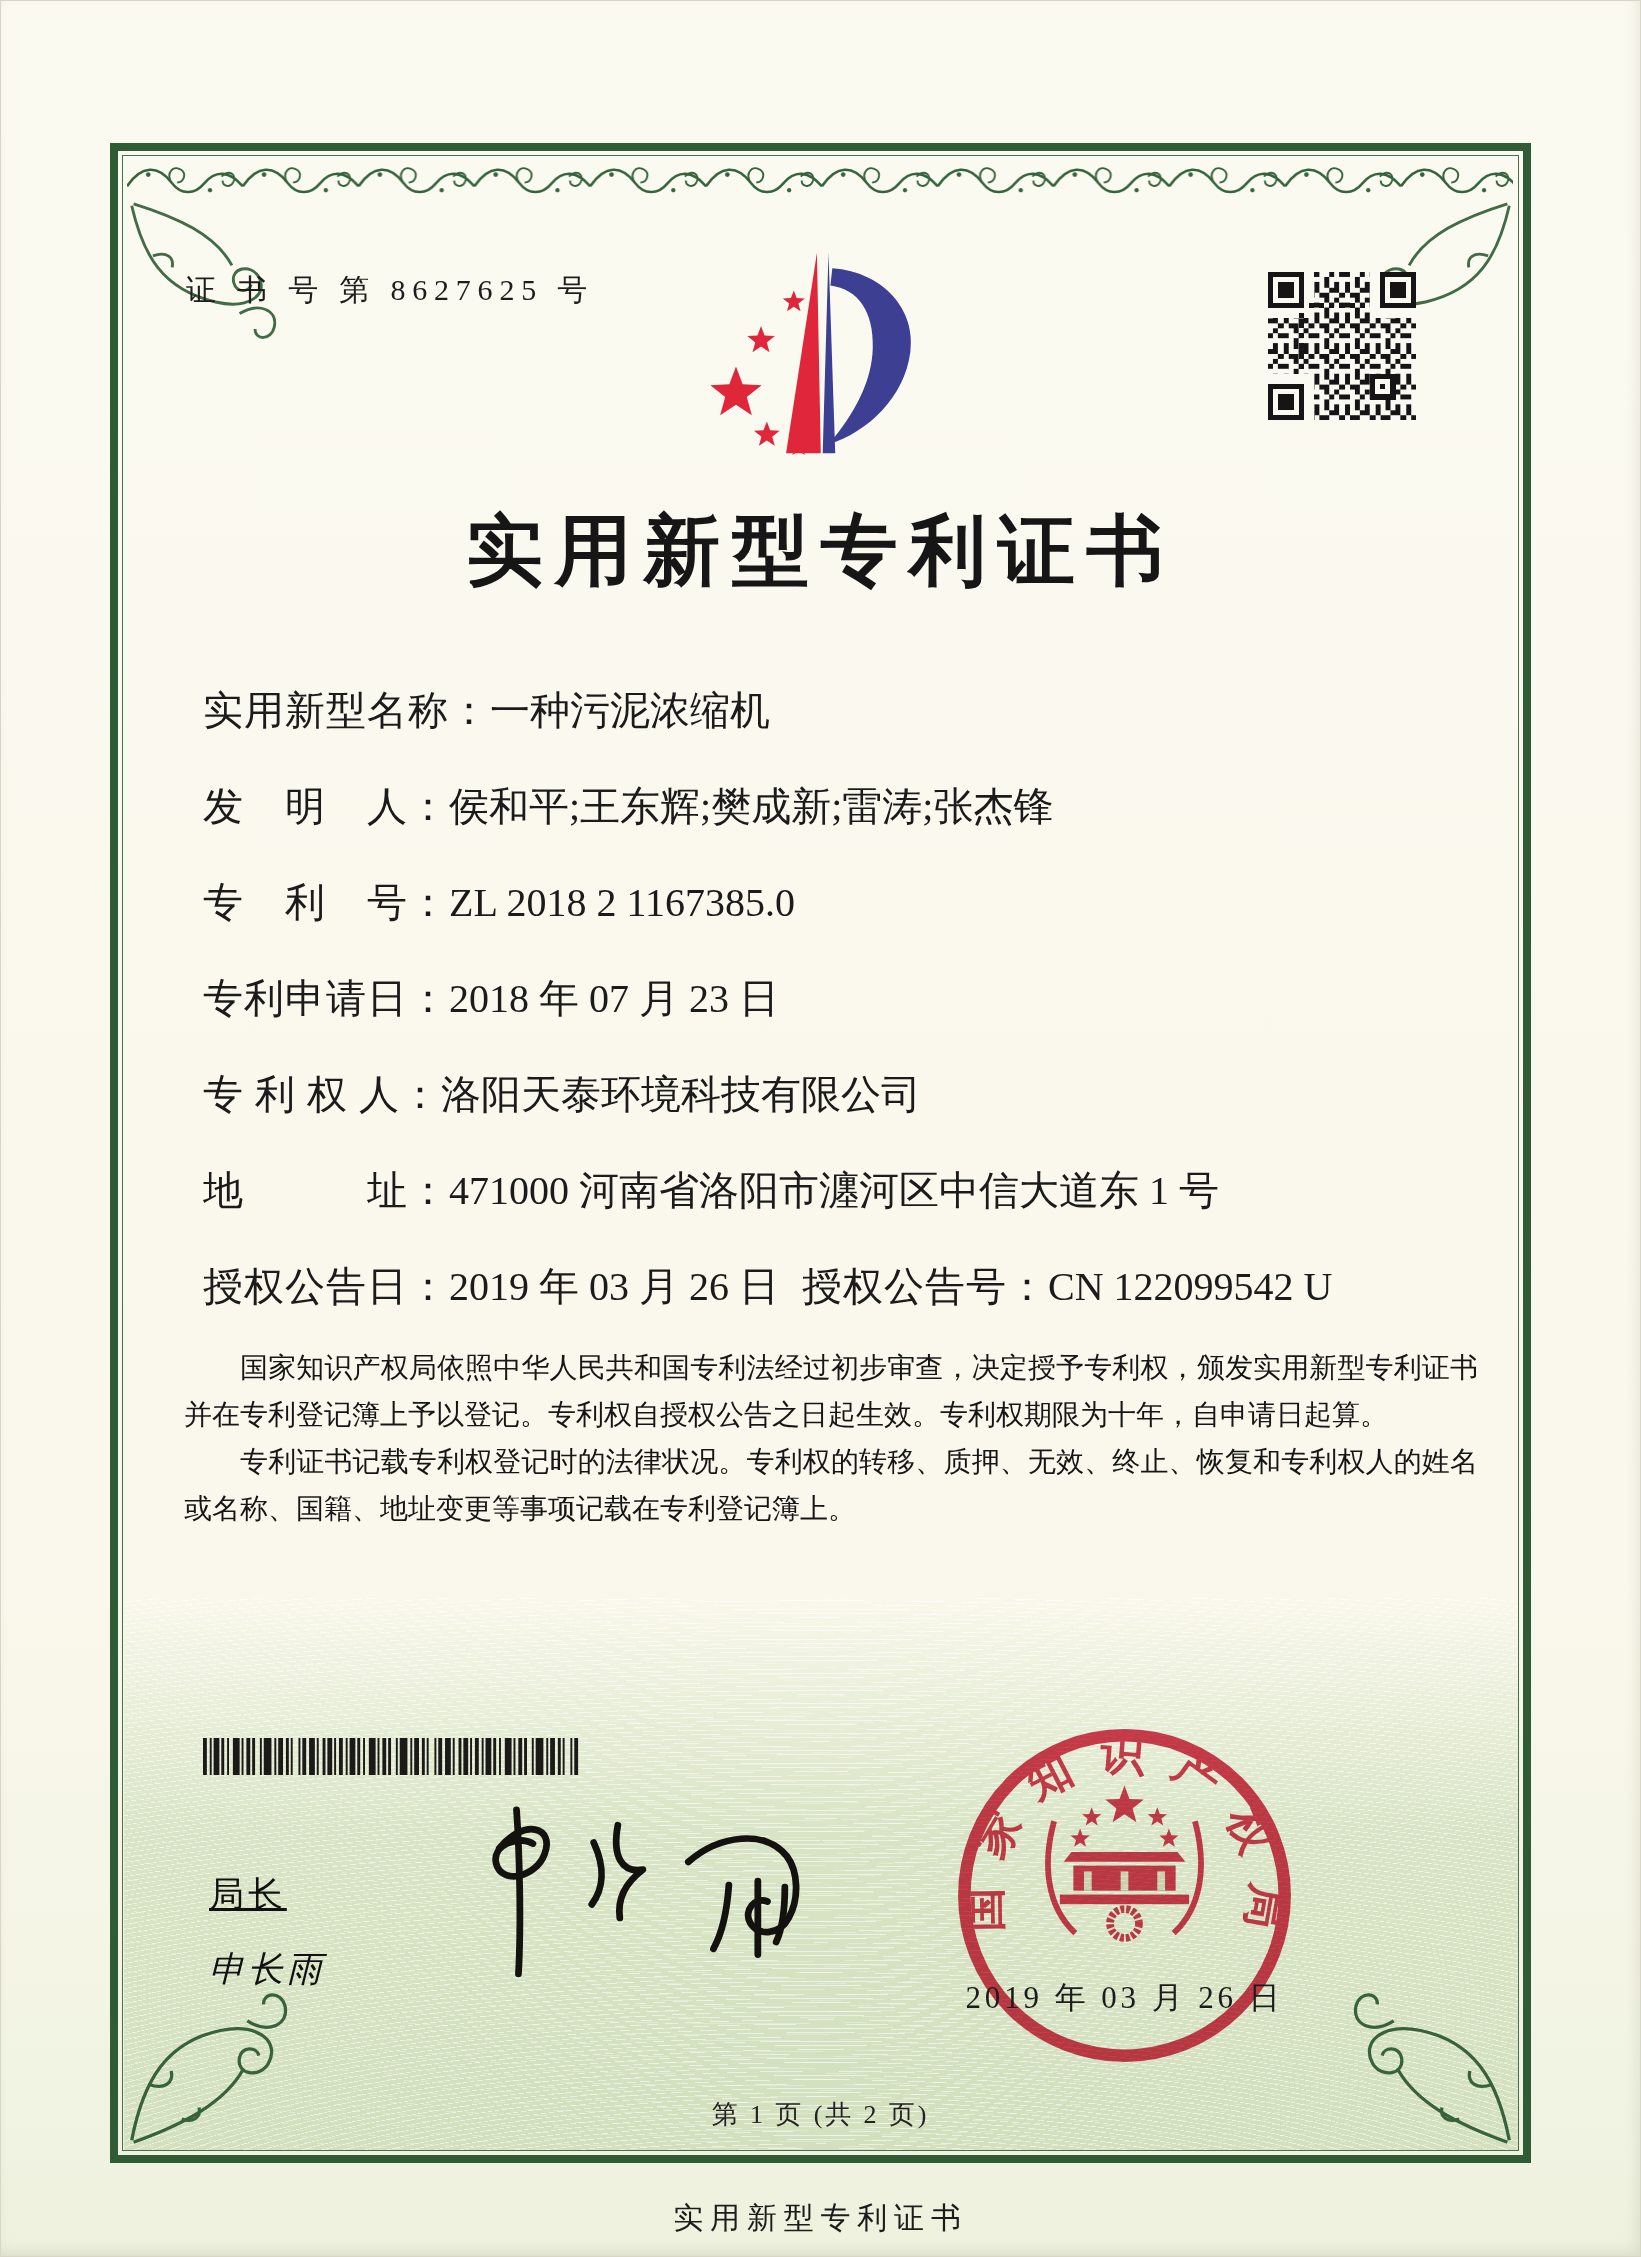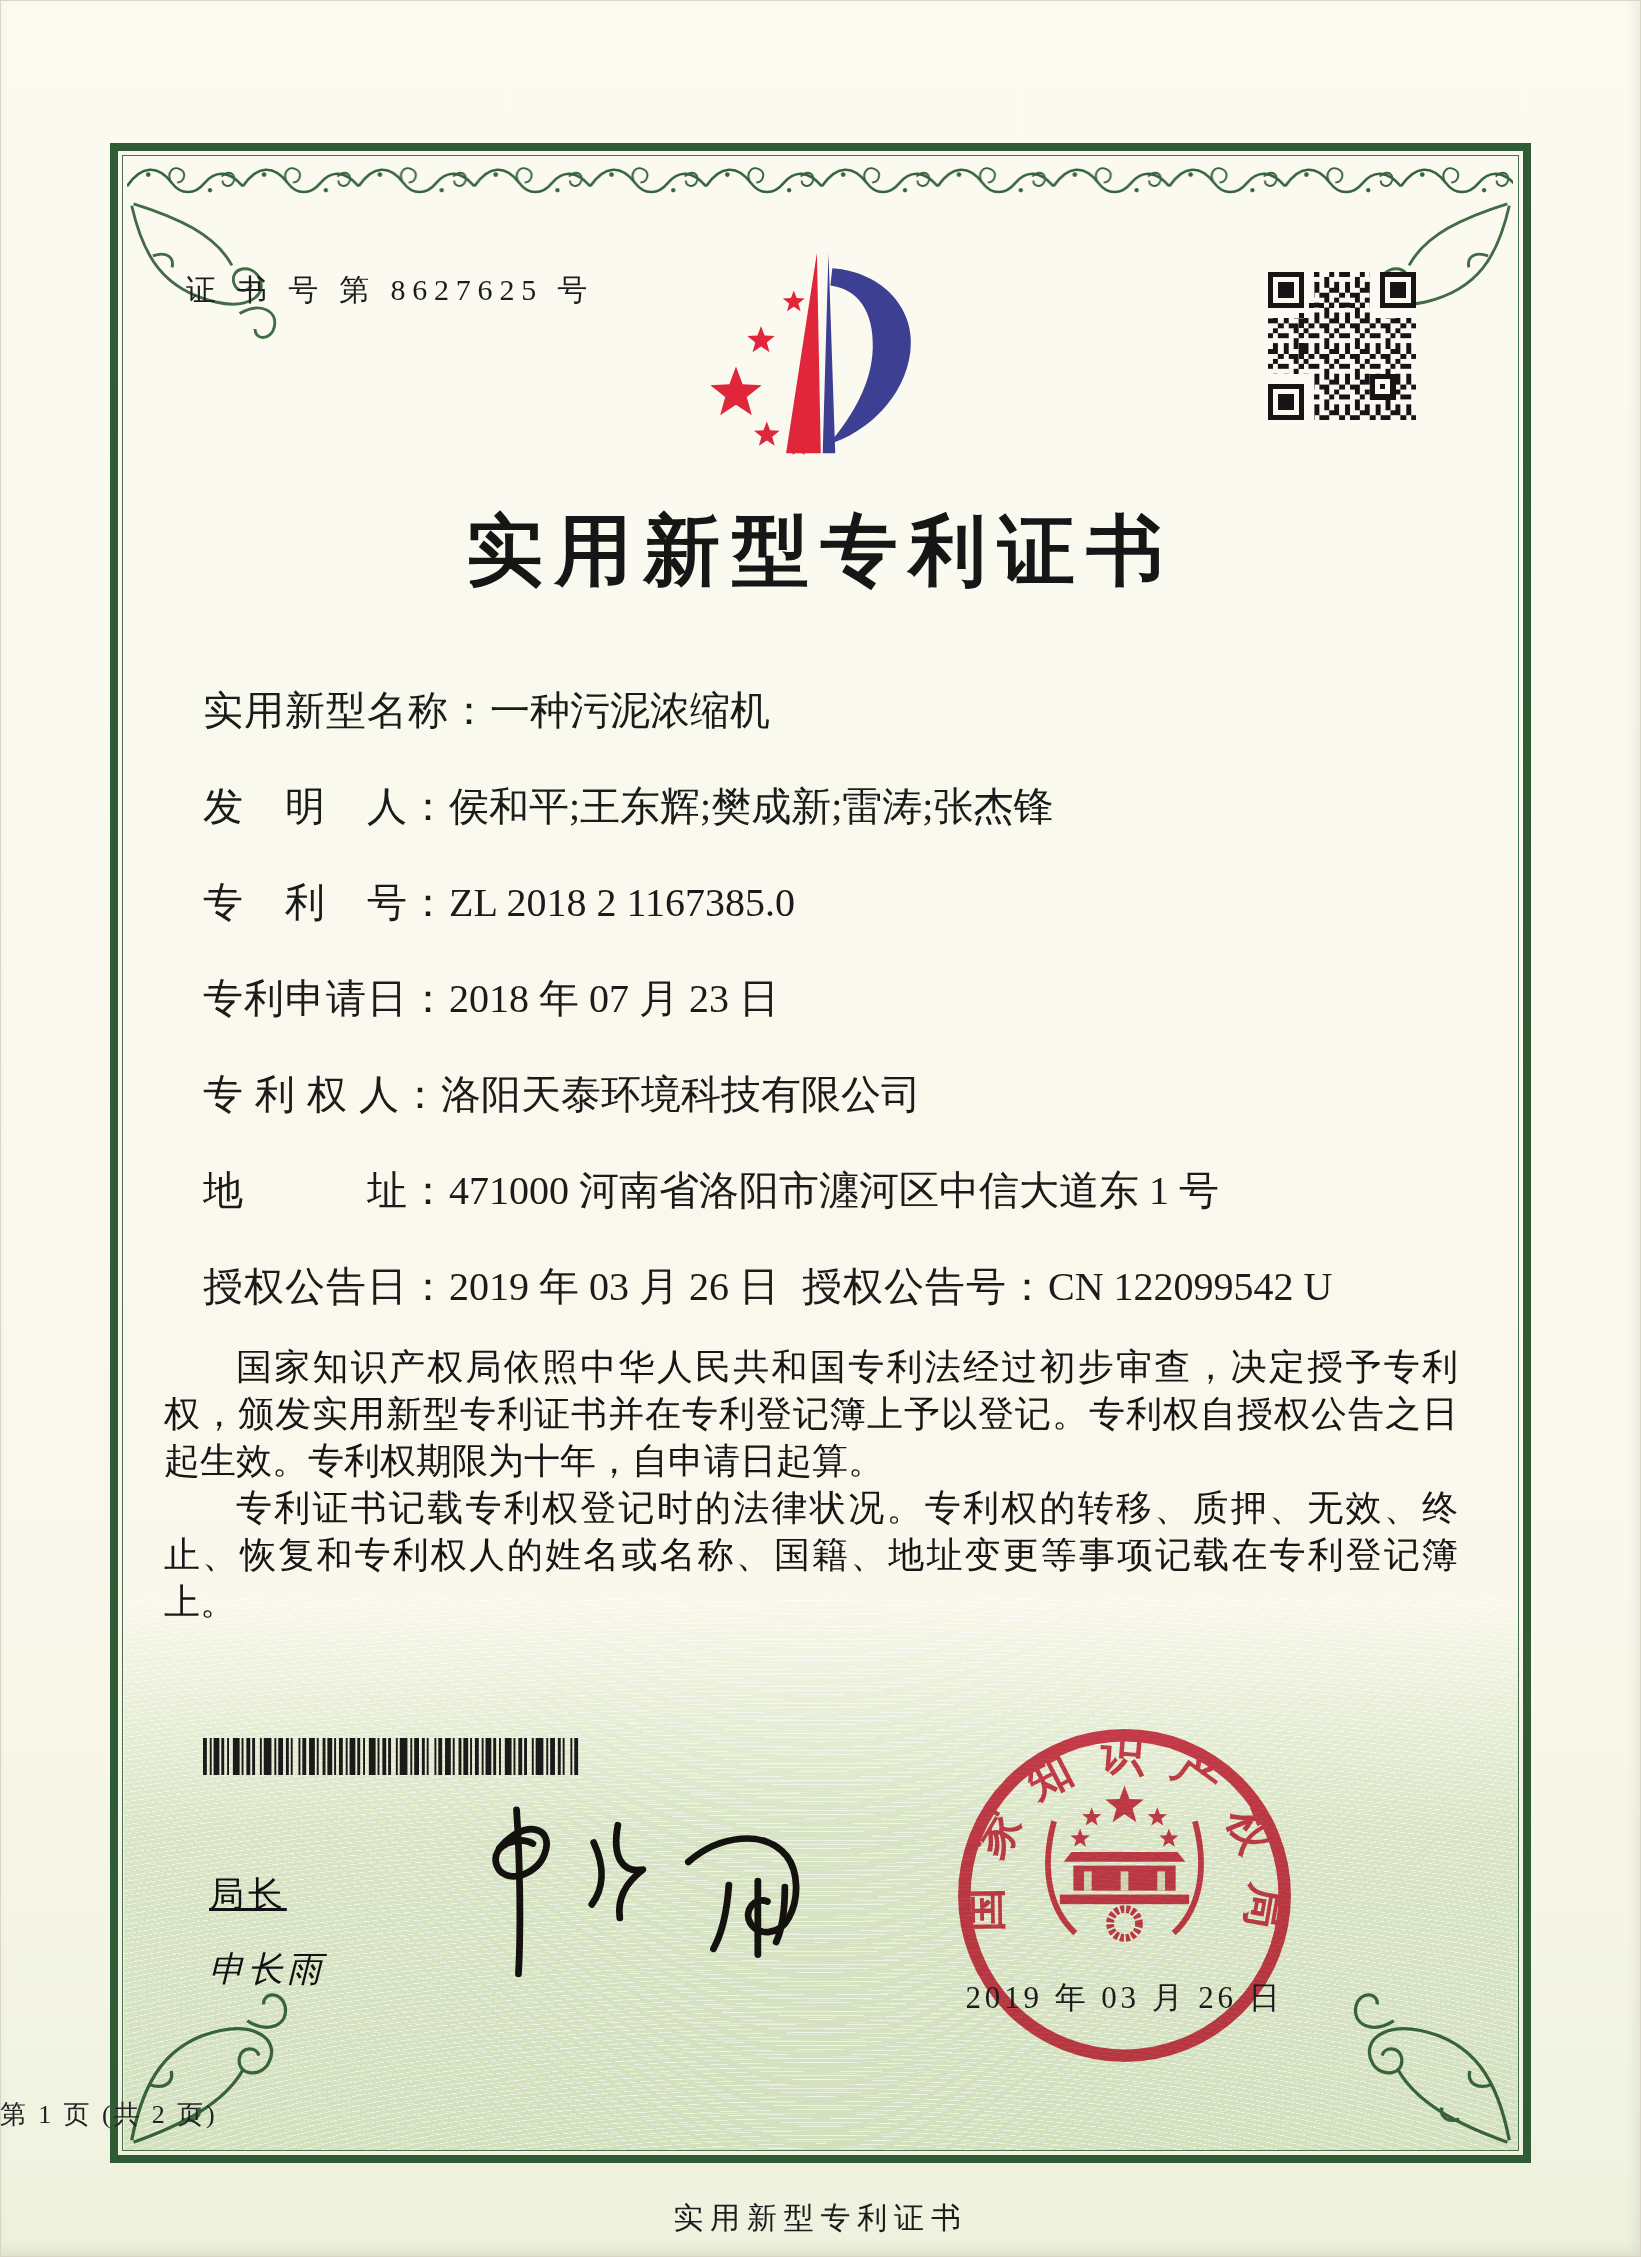--- a/index.html
+++ b/index.html
@@ -25,32 +25,32 @@
       repeating-radial-gradient(150% 130% at 45% -30%, rgba(255,255,255,.28) 0 1.4px, rgba(255,255,255,0) 1.4px 16.4px),
       linear-gradient(180deg, rgba(216,229,197,0) 0, rgba(216,229,197,.5) 116px, #d8e4c5 241px, #d3e0be 100%);}
   
   .cert-no{position:absolute;left:186px;top:270px;font-size:30px;letter-spacing:6.8px;color:#1d1d1d;}
   .title{position:absolute;left:0;top:500px;width:100%;text-align:center;font-size:77px;
          font-weight:bold;letter-spacing:11.6px;color:#161616;}
   .fields{position:absolute;left:203px;top:691px;width:1284px;}
   .frow{position:relative;height:63px;margin-bottom:33px;font-size:40px;line-height:39px;color:#1b1b1b;white-space:nowrap;}
   .frow .lab{letter-spacing:1px;}
   .grant-no{position:absolute;left:599px;top:0;}
-  .paras{position:absolute;left:164px;top:1344px;width:1294px;font-size:36px;line-height:47px;
+  .paras{position:absolute;left:184px;top:1344px;width:1294px;font-size:28px;line-height:47px;
          text-align:justify;color:#161616;}
   .paras p{margin:0;text-indent:2em;}
   .officer-title{position:absolute;left:209px;top:1871px;font-size:35px;color:#111;
          font-family:"Liberation Sans","DejaVu Sans",sans-serif;letter-spacing:3.9px;text-decoration:underline;}
   .officer-name{position:absolute;left:209px;top:1946px;font-size:35px;color:#111;
          font-family:"Liberation Sans","DejaVu Sans",sans-serif;letter-spacing:3.9px;font-style:italic;}
   .signature{position:absolute;left:439px;top:1804px;width:406px;height:222px;}
   .seal{position:absolute;left:946px;top:1717px;width:357px;height:357px;mix-blend-mode:multiply;opacity:.95;}
   .seal-date{position:absolute;left:941px;top:1977px;width:367px;text-align:center;
              font-size:31px;letter-spacing:3.9px;color:#1c1c1c;}
-  .page-no{position:absolute;left:0;top:2097px;width:100%;text-align:left;font-size:26px;
+  .page-no{position:absolute;left:0;top:2097px;width:100%;text-align:center;font-size:26px;
            letter-spacing:2.9px;color:#222;}
   .back-note{position:absolute;left:0;top:2198px;width:100%;text-align:center;font-size:30px;
              letter-spacing:6.8px;color:#1c1c1c;}
   .logo{position:absolute;left:676px;top:249px;width:251px;height:210px;}
   .qr{position:absolute;left:1268px;top:272px;width:148px;height:148px;}
   .barcode{position:absolute;left:203px;top:1738px;width:378px;height:37px;}
 </style>
 </head>
 <body>
 

